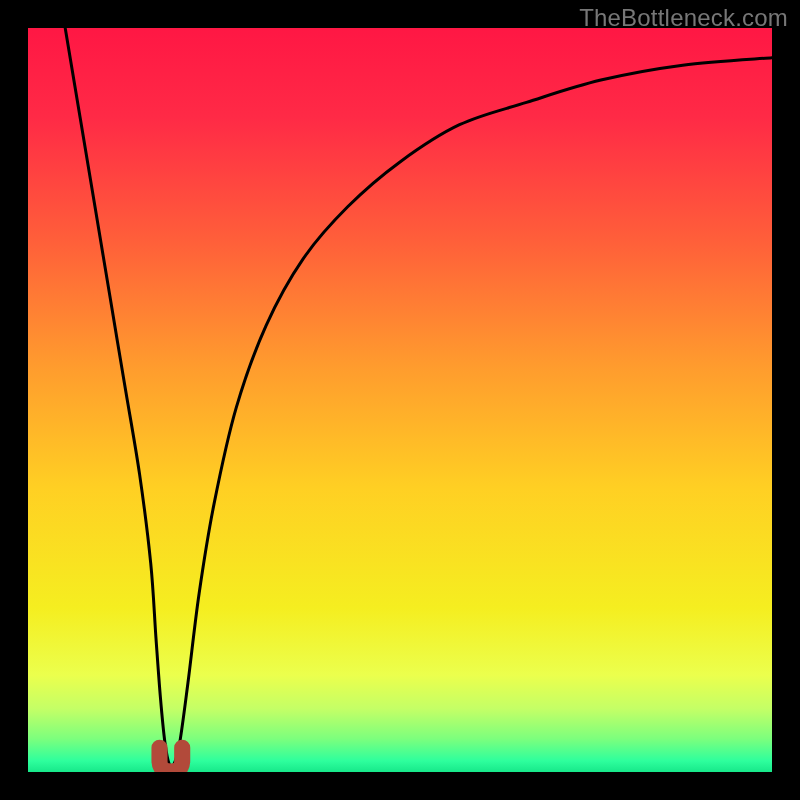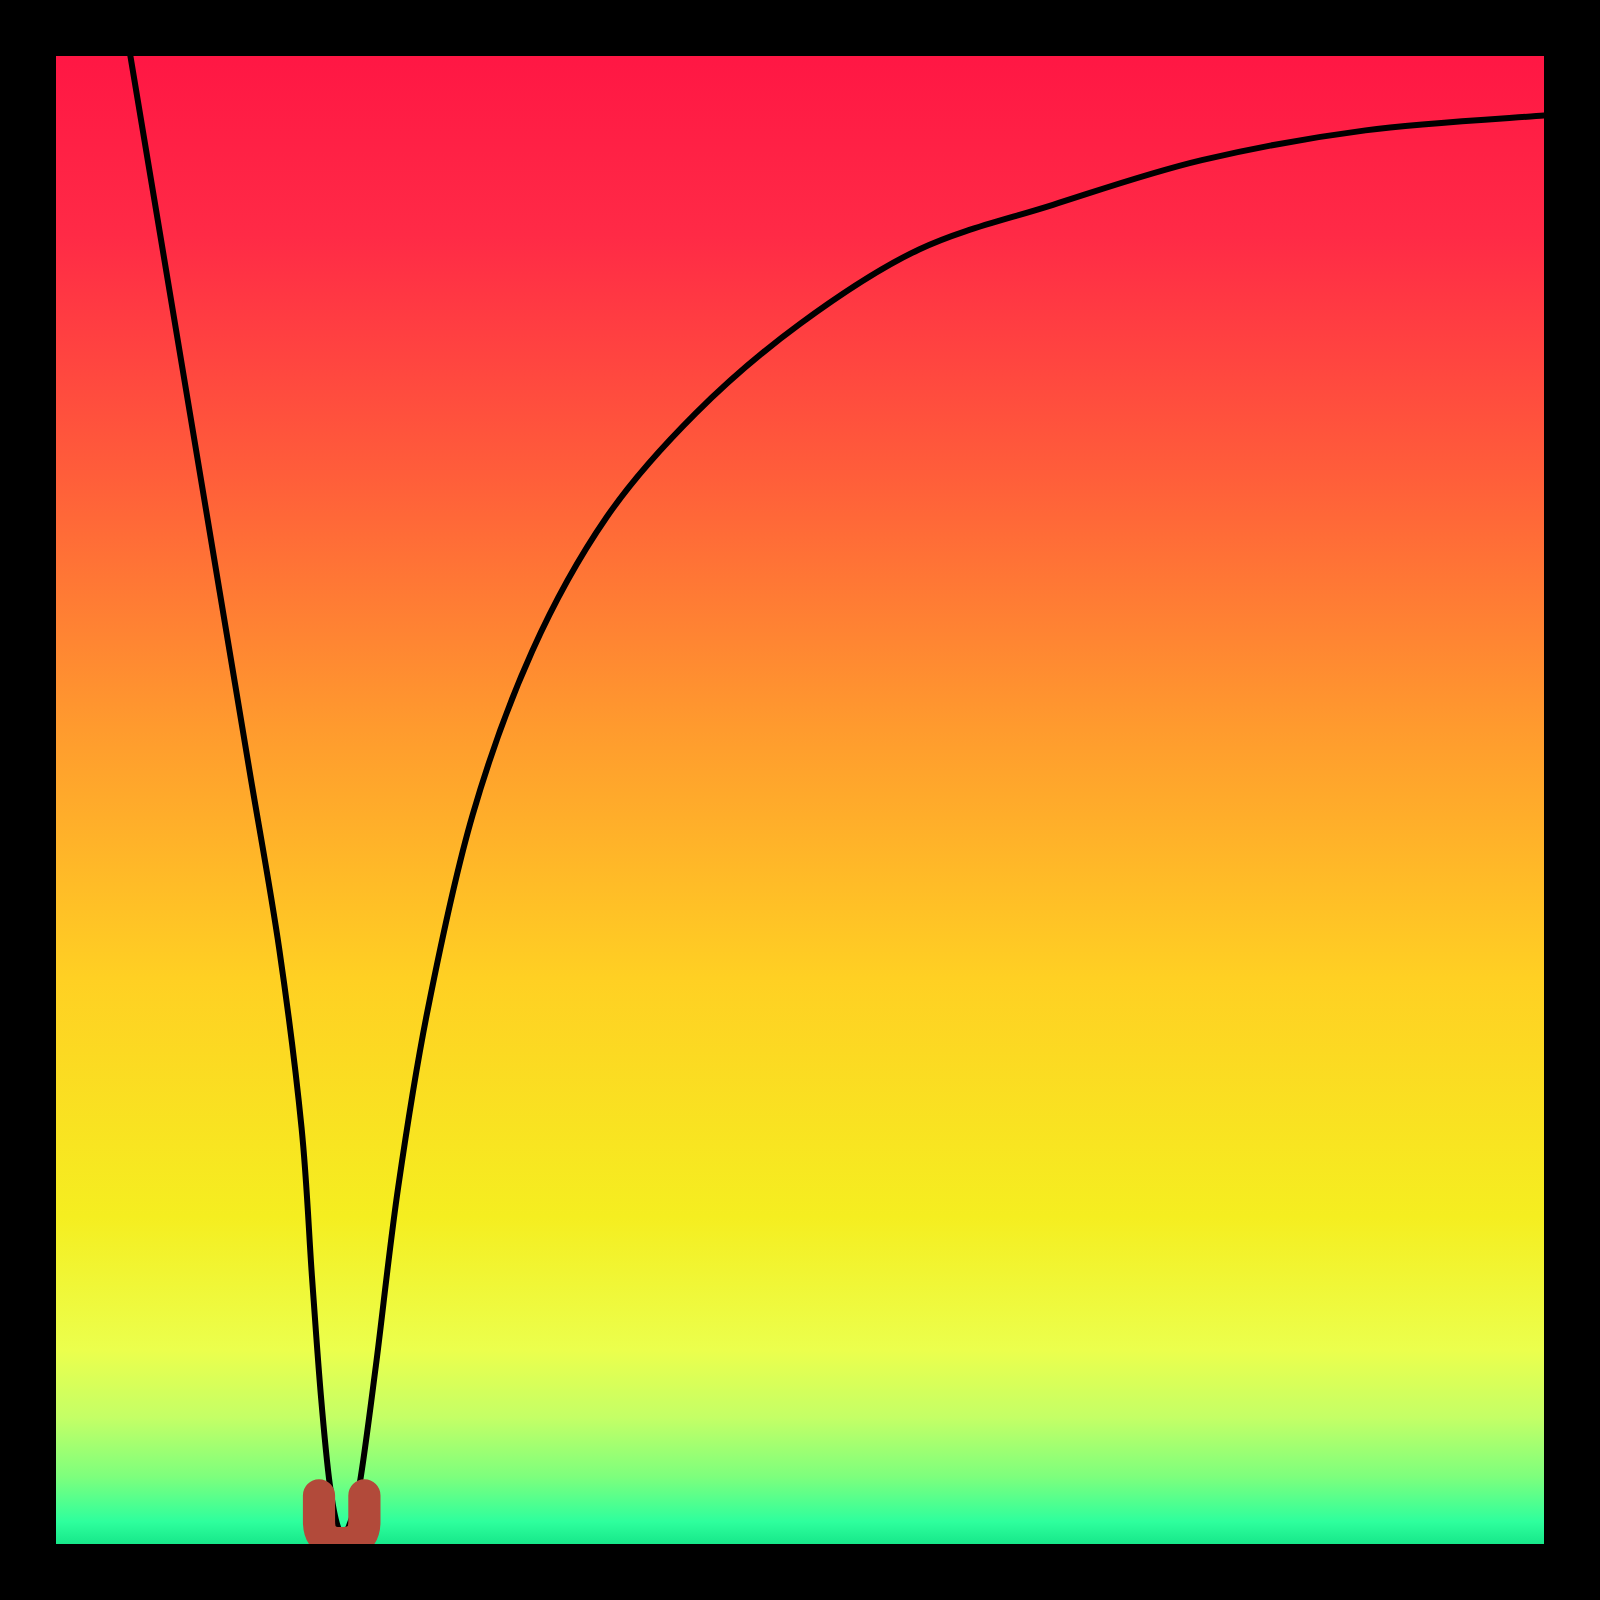--- a/index.html
+++ b/index.html
@@ -33,20 +33,21 @@
     top: 28px;
     width: 744px;
     height: 744px;
   }
   svg { display: block; }
 </style>
 </head>
 <body>
 
 <div class="outer">
+  <div class="attribution">TheBottleneck.com</div>
 
   <div class="plot-wrap">
     <svg id="chart-svg" width="744" height="744" viewBox="0 0 744 744">
       <defs>
         <linearGradient id="bg-grad" x1="0" y1="0" x2="0" y2="1">
             <stop offset="0%" stop-color="#ff1744"></stop>
             <stop offset="12%" stop-color="#ff2a46"></stop>
             <stop offset="28.000000000000004%" stop-color="#ff5d3a"></stop>
             <stop offset="45%" stop-color="#ff9a2e"></stop>
             <stop offset="62%" stop-color="#ffd023"></stop>

